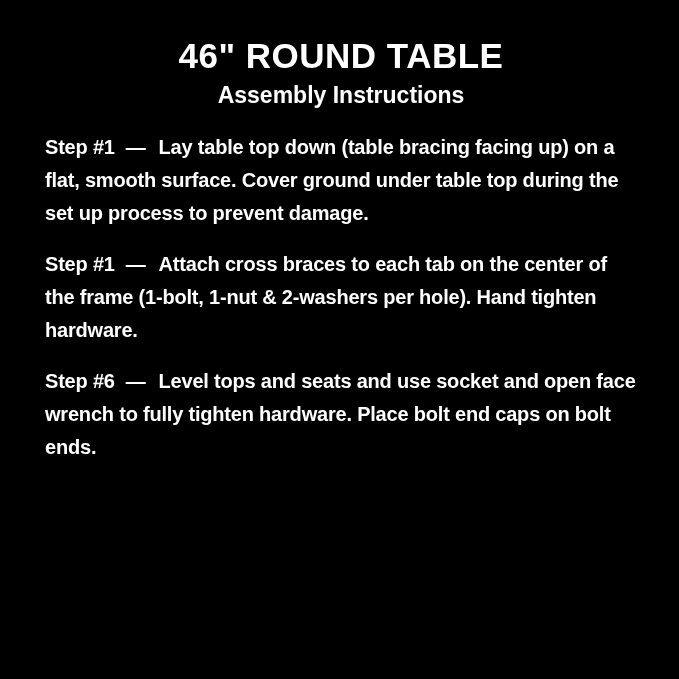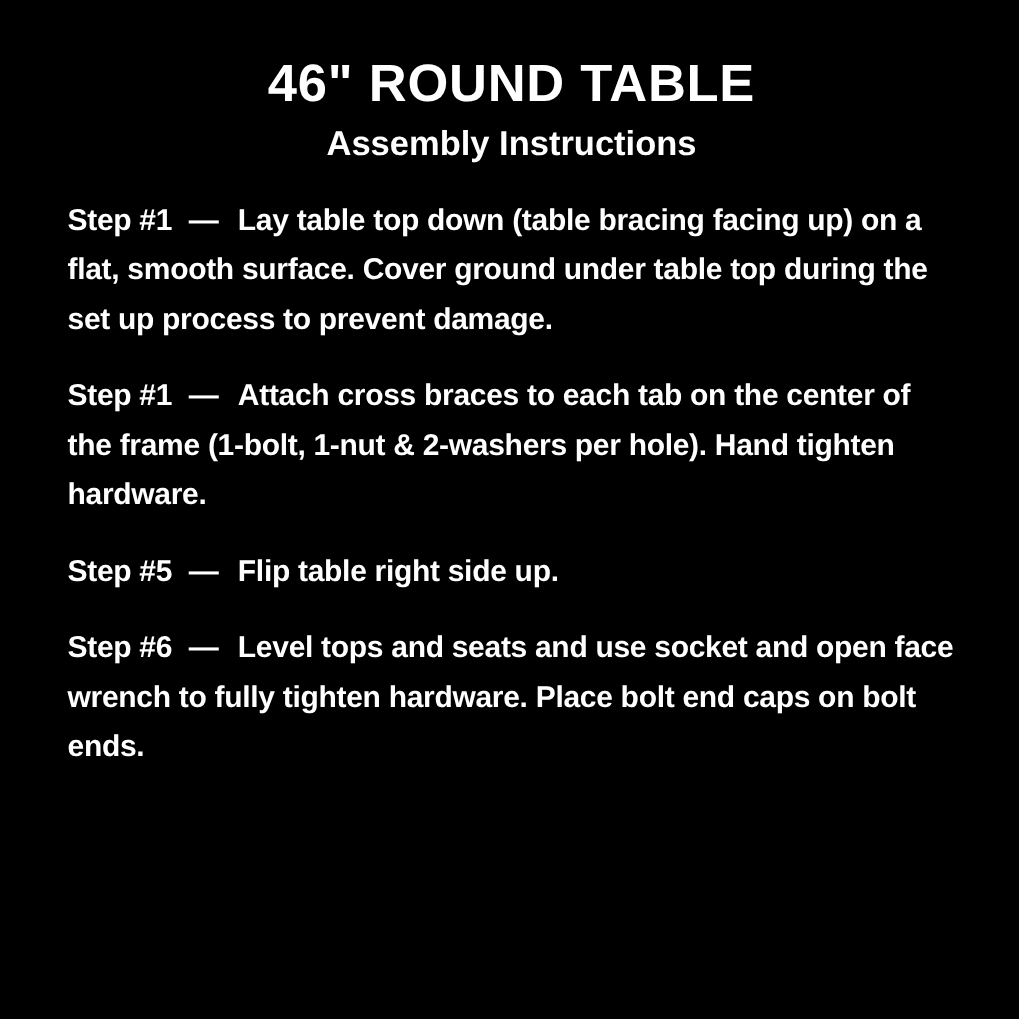--- a/index.html
+++ b/index.html
@@ -60,19 +60,18 @@
   </div>
 
   <div class="steps">
 
     <p class="step"><span class="step-label">Step #1</span><span class="step-dash">—</span><span class="step-text">Lay table top down (table bracing facing up) on a flat, smooth surface. Cover ground under table top during the set up process to prevent damage.</span></p>
 
 
 
     <p class="step"><span class="step-label">Step #1</span><span class="step-dash">—</span><span class="step-text">Attach cross braces to each tab on the center of the frame (1-bolt, 1-nut &amp; 2-washers per hole). Hand tighten hardware.</span></p>
 
-    <p class="step"><span class="step-label">Step #5</span><span class="step-dash">—</span><span class="step-text">Flip table right side up.</span></p>
 
     <p class="step"><span class="step-label">Step #6</span><span class="step-dash">—</span><span class="step-text">Level tops and seats and use socket and open face wrench to fully tighten hardware. Place bolt end caps on bolt ends.</span></p>
 
   </div>
 
 </div>
 
 </body></html>

